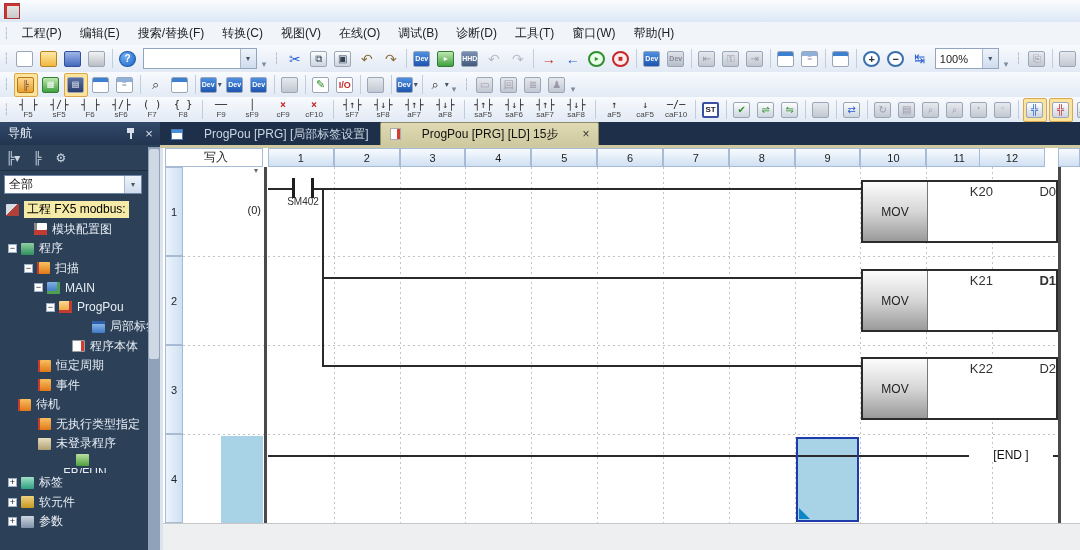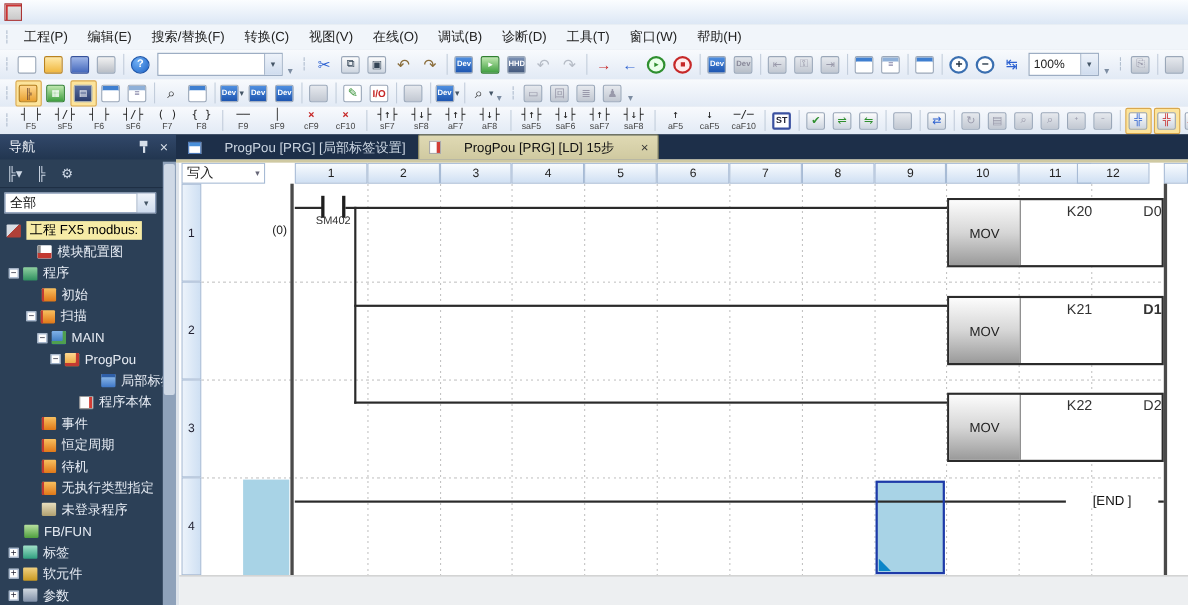--- a/index.html
+++ b/index.html
@@ -552,24 +552,20 @@
       </div>
       <div class="trow" style="padding-left: 34px;">
         <span class="tic ti-module"></span>
         <span class="tlabel">模块配置图</span>
       </div>
       <div class="trow" style="padding-left: 8px;">
         <span class="texp">−</span>
         <span class="tic ti-folder-green"></span>
         <span class="tlabel">程序</span>
       </div>
-      <div class="trow" style="padding-left: 38px;">
-        <span class="tic ti-program"></span>
-        <span class="tlabel">初始</span>
-      </div>
       <div class="trow" style="padding-left: 24px;">
         <span class="texp">−</span>
         <span class="tic ti-program"></span>
         <span class="tlabel">扫描</span>
       </div>
       <div class="trow" style="padding-left: 34px;">
         <span class="texp">−</span>
         <span class="tic ti-main"></span>
         <span class="tlabel">MAIN</span>
       </div>
@@ -581,39 +577,39 @@
       <div class="trow" style="padding-left: 92px;">
         <span class="tic ti-locallabel"></span>
         <span class="tlabel">局部标签</span>
       </div>
       <div class="trow" style="padding-left: 72px;">
         <span class="tic ti-body"></span>
         <span class="tlabel">程序本体</span>
       </div>
       <div class="trow" style="padding-left: 38px;">
         <span class="tic ti-program"></span>
-        <span class="tlabel">事件</span>
+        <span class="tlabel">恒定周期</span>
       </div>
       <div class="trow" style="padding-left: 38px;">
         <span class="tic ti-program"></span>
-        <span class="tlabel">恒定周期</span>
-      </div>
-      <div class="trow" style="padding-left: 38px;">
+        <span class="tlabel">事件</span>
+      </div>
+      <div class="trow" style="padding-left: 18px;">
         <span class="tic ti-program"></span>
         <span class="tlabel">待机</span>
       </div>
       <div class="trow" style="padding-left: 38px;">
         <span class="tic ti-program"></span>
         <span class="tlabel">无执行类型指定</span>
       </div>
       <div class="trow" style="padding-left: 38px;">
         <span class="tic ti-folder-gray"></span>
         <span class="tlabel">未登录程序</span>
       </div>
-      <div class="trow" style="padding-left: 22px;">
+      <div class="trow" style="padding-left: 22px; flex-direction: column;">
         <span class="tic ti-fbfun"></span>
         <span class="tlabel">FB/FUN</span>
       </div>
       <div class="trow" style="padding-left: 8px;">
         <span class="texp">+</span>
         <span class="tic ti-label"></span>
         <span class="tlabel">标签</span>
       </div>
       <div class="trow" style="padding-left: 8px;">
         <span class="texp">+</span>
@@ -639,21 +635,21 @@
     <div class="tab tab-active">
       <span class="tabic tabic-ladder"></span>
       <span>ProgPou [PRG] [LD] 15步</span>
       <span class="tab-close">×</span>
     </div>
   </div>
 <div id="tabstrip"></div>
 <div id="estrip"></div>
 
 <div id="ladder">
-    <div class="hcell hmode" style="left: 2px; width: 76px;">
+    <div class="hcell hmode" style="left: 2px; width: 98px; flex-direction: column;">
       <span>写入</span>
       <span class="arr">▾</span>
     </div>
     <div class="hcell" style="left: 105px; width: 65.833px;">1</div>
     <div class="hcell" style="left: 170.833px; width: 65.833px;">2</div>
     <div class="hcell" style="left: 236.666px; width: 65.833px;">3</div>
     <div class="hcell" style="left: 302.499px; width: 65.833px;">4</div>
     <div class="hcell" style="left: 368.332px; width: 65.833px;">5</div>
     <div class="hcell" style="left: 434.165px; width: 65.833px;">6</div>
     <div class="hcell" style="left: 499.998px; width: 65.833px;">7</div>

